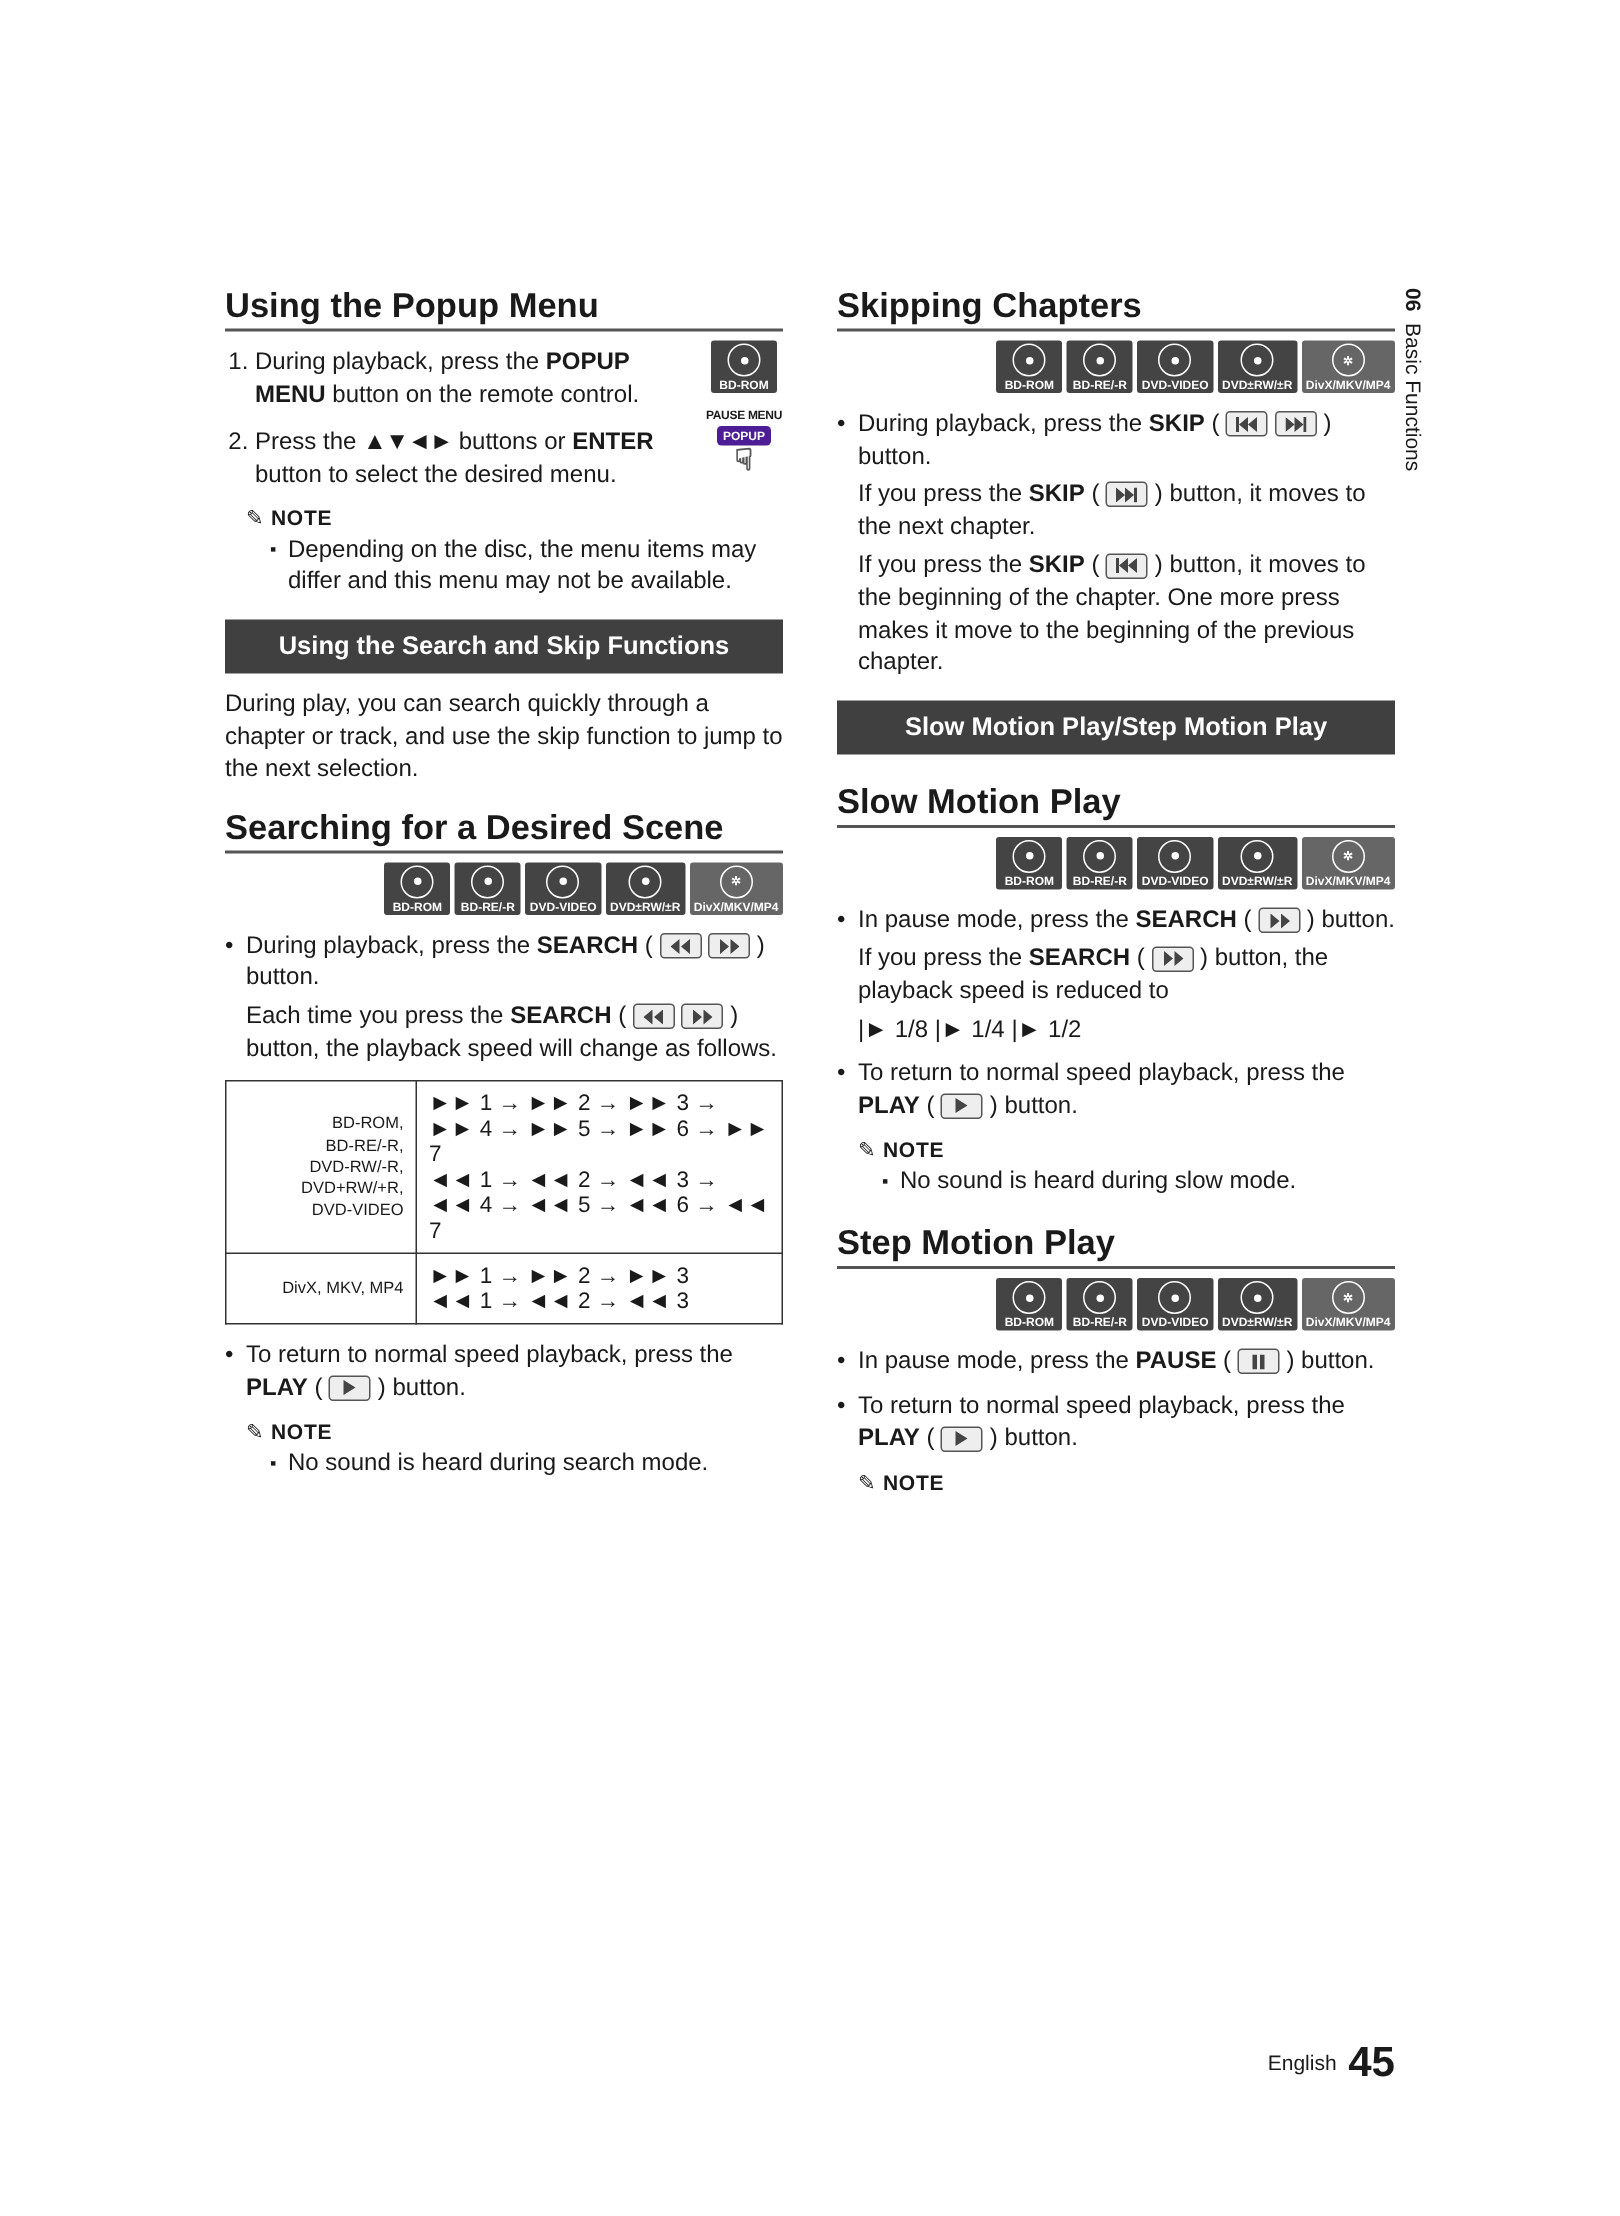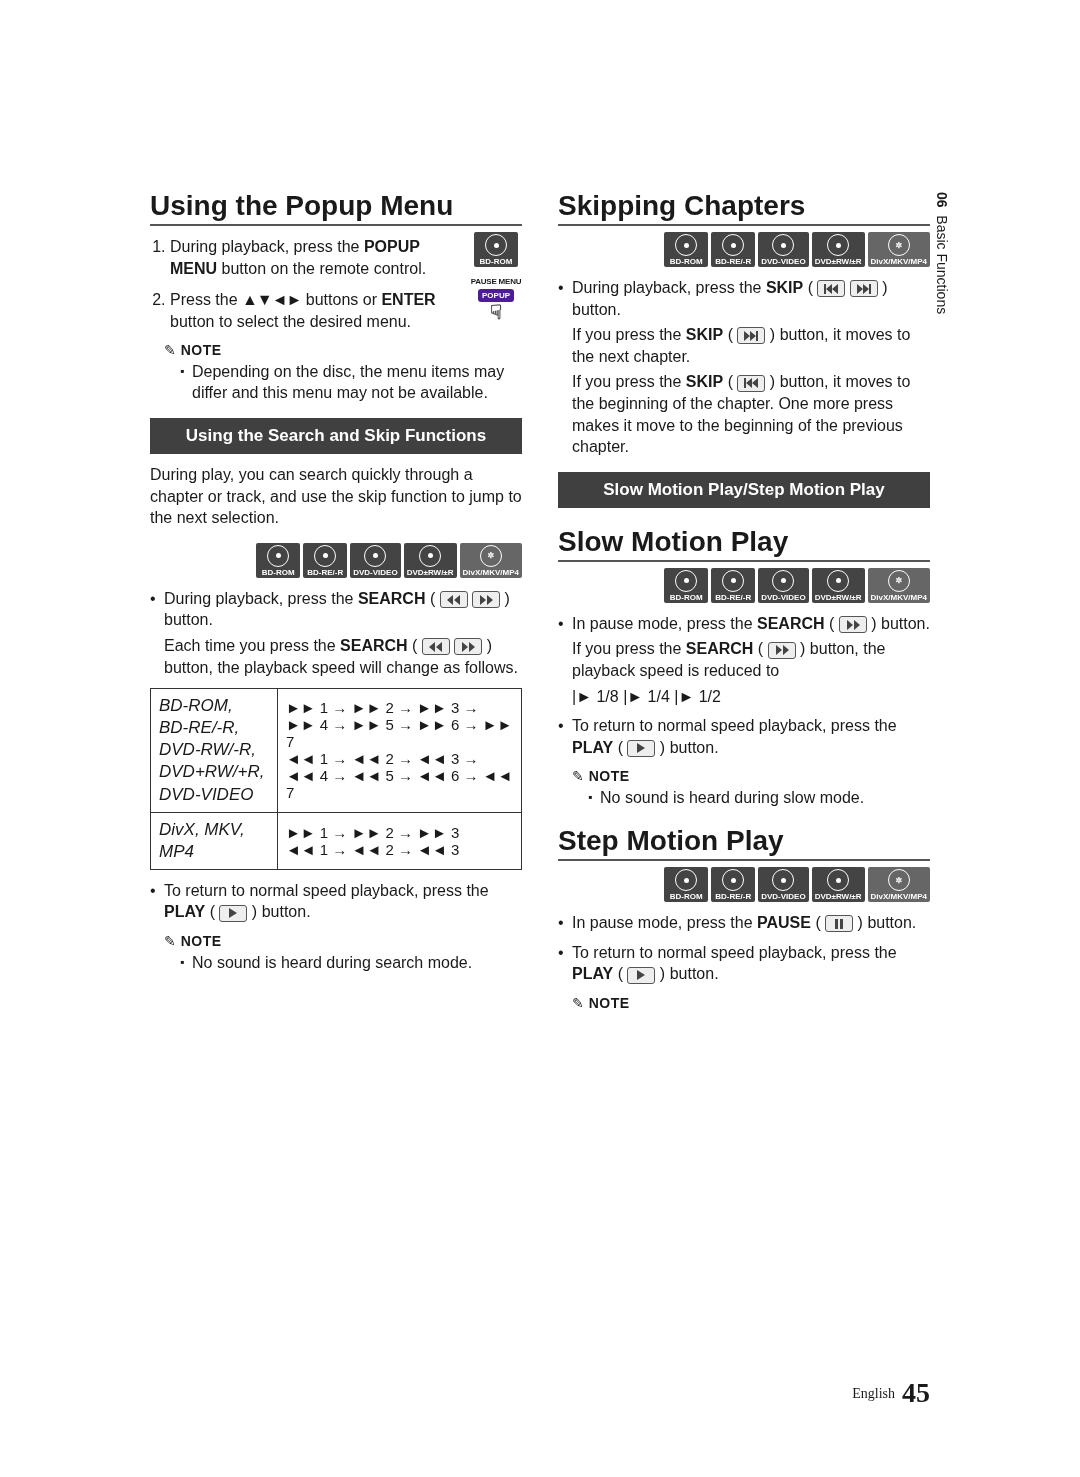--- a/index.html
+++ b/index.html
@@ -19,21 +19,21 @@
   }
   .columns {
     display: flex;
     gap: 36px;
   }
   .col {
     flex: 1;
     min-width: 0;
   }
   h2.section {
-    font-size: 28px;
+    font-size: 23px;
     font-weight: bold;
     margin: 0 0 6px 0;
     border-bottom: 2px solid #555;
     padding-bottom: 2px;
   }
   .bar {
     background: #404040;
     color: #fff;
     font-weight: bold;
     font-size: 17px;
@@ -77,33 +77,32 @@
     position: absolute;
     right: 130px;
     top: 192px;
     writing-mode: vertical-rl;
     font-size: 14px;
   }
   .side-label .chap { font-weight: bold; }
   .footer {
     position: absolute;
     right: 150px;
-    bottom: 68px;
+    bottom: 86px;
     font-size: 14px;
-    font-family: Liberation Serif, serif;
   }
   .footer .num { font-size: 28px; font-weight: bold; vertical-align: -4px;}
   table.speed {
     border-collapse: collapse;
     width: 100%;
     margin: 8px 0 8px 0;
     font-size: 15px;
   }
   table.speed td { border: 1px solid #333; padding: 6px 8px; vertical-align: middle;}
-  table.speed td.lab { text-align:left; width: 110px; font-size:17px; line-height:1.3;font-style:italic;}
+  table.speed td.lab { text-align:right; width: 110px; font-size:11px; line-height:1.3;}
   .popup-graphic {
     float: right; width: 52px; text-align: center; font-size: 8px; font-weight: bold;
     margin-left: 6px;
   }
   .popup-graphic .d { display:inline-flex; flex-direction:column; align-items:center;
     border-radius:2px; padding:2px 3px 1px 3px; min-width:38px; color:#fff; background:#444; margin-bottom:10px;}
   .popup-graphic .d .circ{width:20px;height:20px;border-radius:50%;border:1.5px solid #fff;margin-bottom:1px; display:inline-flex;align-items:center;justify-content:center;}
   .popup-graphic .d .circ .dot{width:5px;height:5px;border-radius:50%;background:#fff;}
   .popup-graphic .title { font-size:8px; letter-spacing:-0.2px;}
   .popup-graphic .popup-btn {
@@ -177,20 +176,21 @@
 
       <div class="note-label">NOTE</div>
       <ul class="note">
         <li>Depending on the disc, the menu items may differ and this menu may not be available.</li>
       </ul>
 
       <div class="bar">Using the Search and Skip Functions</div>
 
       <p style="margin:8px 0 14px 0;">During play, you can search quickly through a chapter or track, and use the skip function to jump to the next selection.</p>
 
+      <h2 class="section">Searching for a Desired Scene</h2>
 
       <div class="disc-row">
         <span class="disc">
             <span class="circ">
               <span class="dot"></span>
             </span>
             <span>BD-ROM</span>
           </span>
         <span class="disc">
             <span class="circ">

